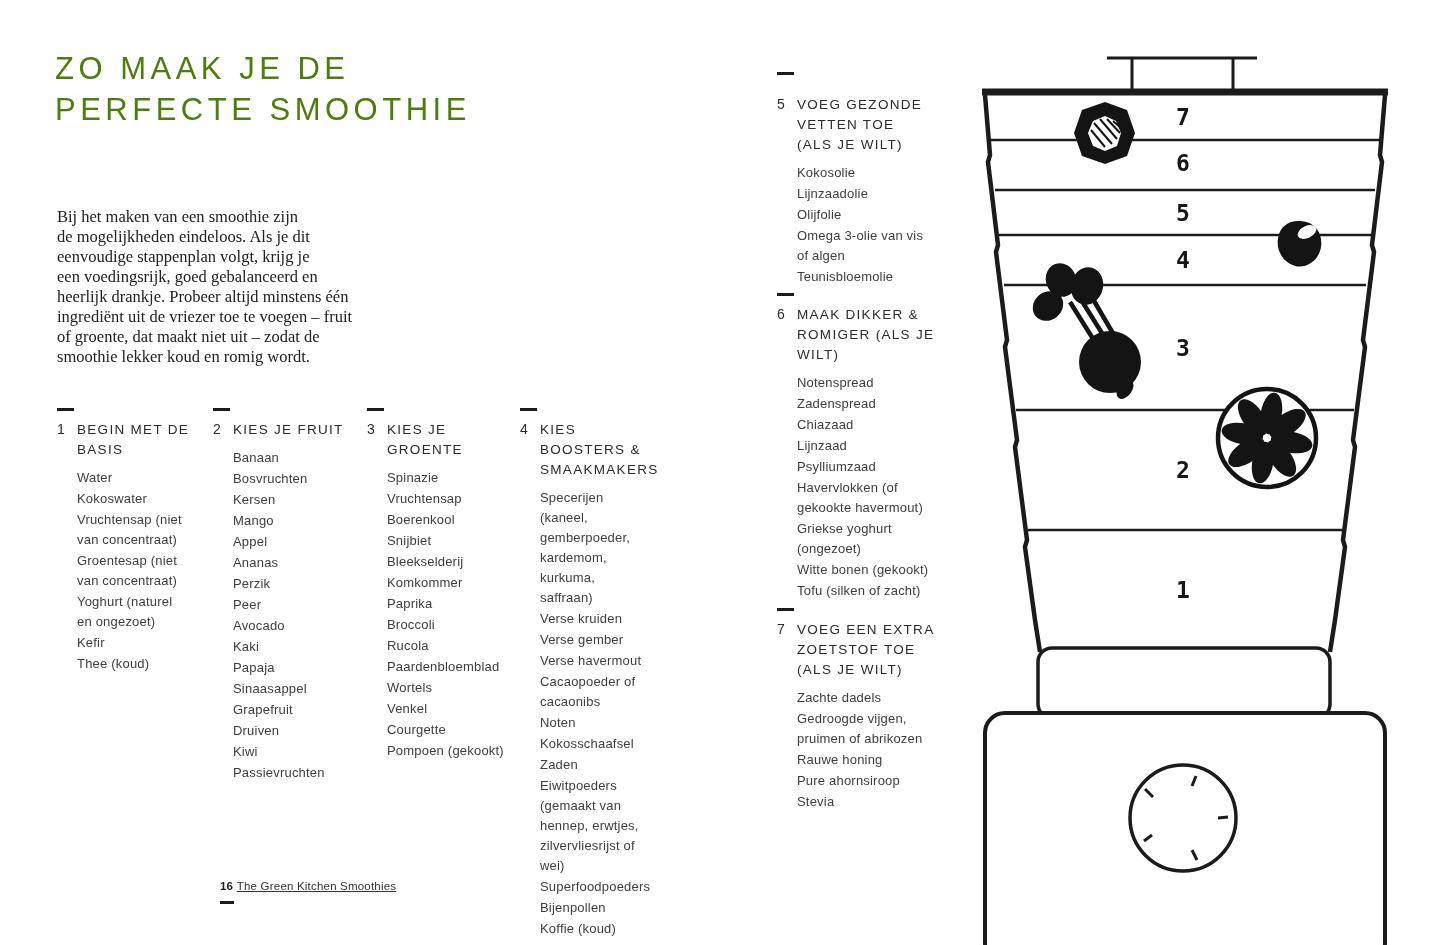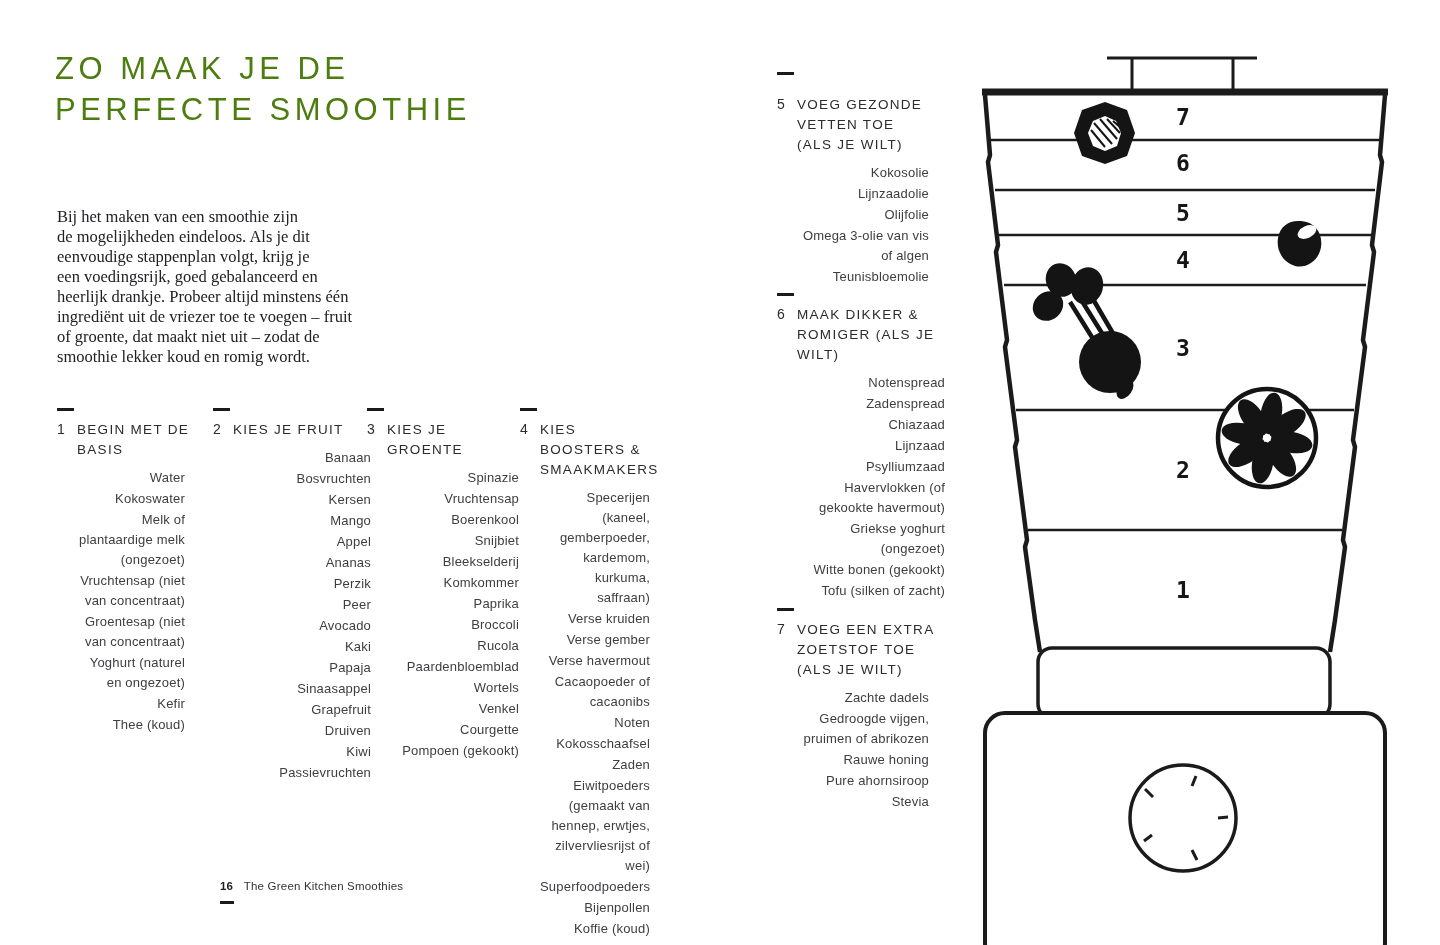--- a/index.html
+++ b/index.html
@@ -32,21 +32,21 @@
   .dash { width:17px; height:3px; background:#1b1b1b; margin-bottom:9px; }
   .step-head { position:relative; padding-left:20px; }
   .step-num {
     position:absolute; left:0; top:1px;
     font-size:14px; font-weight:400; color:#2b2b30; letter-spacing:.5px;
   }
   .step-heading {
     font-size:13.5px; font-weight:400; letter-spacing:1.3px;
     line-height:20px; color:#2b2b30;
   }
-  .step-items { list-style:none; margin-top:8px; padding-left:20px;text-align:right; }
+  .step-items { list-style:none; margin-top:8px; padding-left:20px; }
   .step-item {
     font-size:13px; line-height:20px; color:#3d3d42;
     letter-spacing:.2px; margin-bottom:1px;
   }
 
   .col1 { left:57px;  top:408px; width:150px; }
   .col2 { left:213px; top:408px; width:158px; }
   .col3 { left:367px; top:408px; width:152px; }
   .col4 { left:520px; top:408px; width:152px; }
   .sec5 { left:777px; top:72px;  width:188px; }
@@ -61,23 +61,23 @@
   .sec6 .step-heading { max-width:140px; }
   .sec7 .step-heading { max-width:154px; }
 
   .col1 .step-items { max-width:128px; }
   .col4 .step-items { max-width:130px; }
   .sec5 .step-items { max-width:152px; }
   .sec6 .step-items { max-width:168px; }
   .sec7 .step-items { max-width:152px; }
 
   
-  .footer { left:220px; top:880px; display:flex; gap:11px; align-items:flex-start; }
+  .footer { left:220px; top:880px; display:flex; gap:4px; align-items:flex-start; }
   .footer-num  { font-size:11.5px; font-weight:700; color:#222; }
-  .footer-book { font-size:11.5px; color:#333; letter-spacing:.2px; }
+  .footer-book { font-size:11.5px; color:#333; letter-spacing:.2px;text-decoration:underline; }
   .footer-dash { left:220px; top:901px; width:14px; height:3px; background:#1b1b1b; }
 
   
   .blender { left:960px; top:40px; width:440px; height:905px; }
   .lvl-num {
     font-family:"DejaVu Sans Mono", monospace;
     font-weight:bold; font-size:23px; fill:#161616;
   }
 </style>
 </head>
@@ -101,21 +101,20 @@
 
 <section class="step col1">
   <div class="dash"></div>
   <div class="step-head">
     <span class="step-num">1</span>
     <h2 class="step-heading">BEGIN MET DE BASIS</h2>
   </div>
   <ul class="step-items">
       <li class="step-item">Water</li>
       <li class="step-item">Kokoswater</li>
-      <li class="step-item">Melk of plantaardige melk (ongezoet)</li>
       <li class="step-item">Vruchtensap (niet van concentraat)</li>
       <li class="step-item">Groentesap (niet van concentraat)</li>
       <li class="step-item">Yoghurt (naturel en ongezoet)</li>
       <li class="step-item">Kefir</li>
       <li class="step-item">Thee (koud)</li>
     </ul>
 </section>
 
 <section class="step col2">
   <div class="dash"></div>

